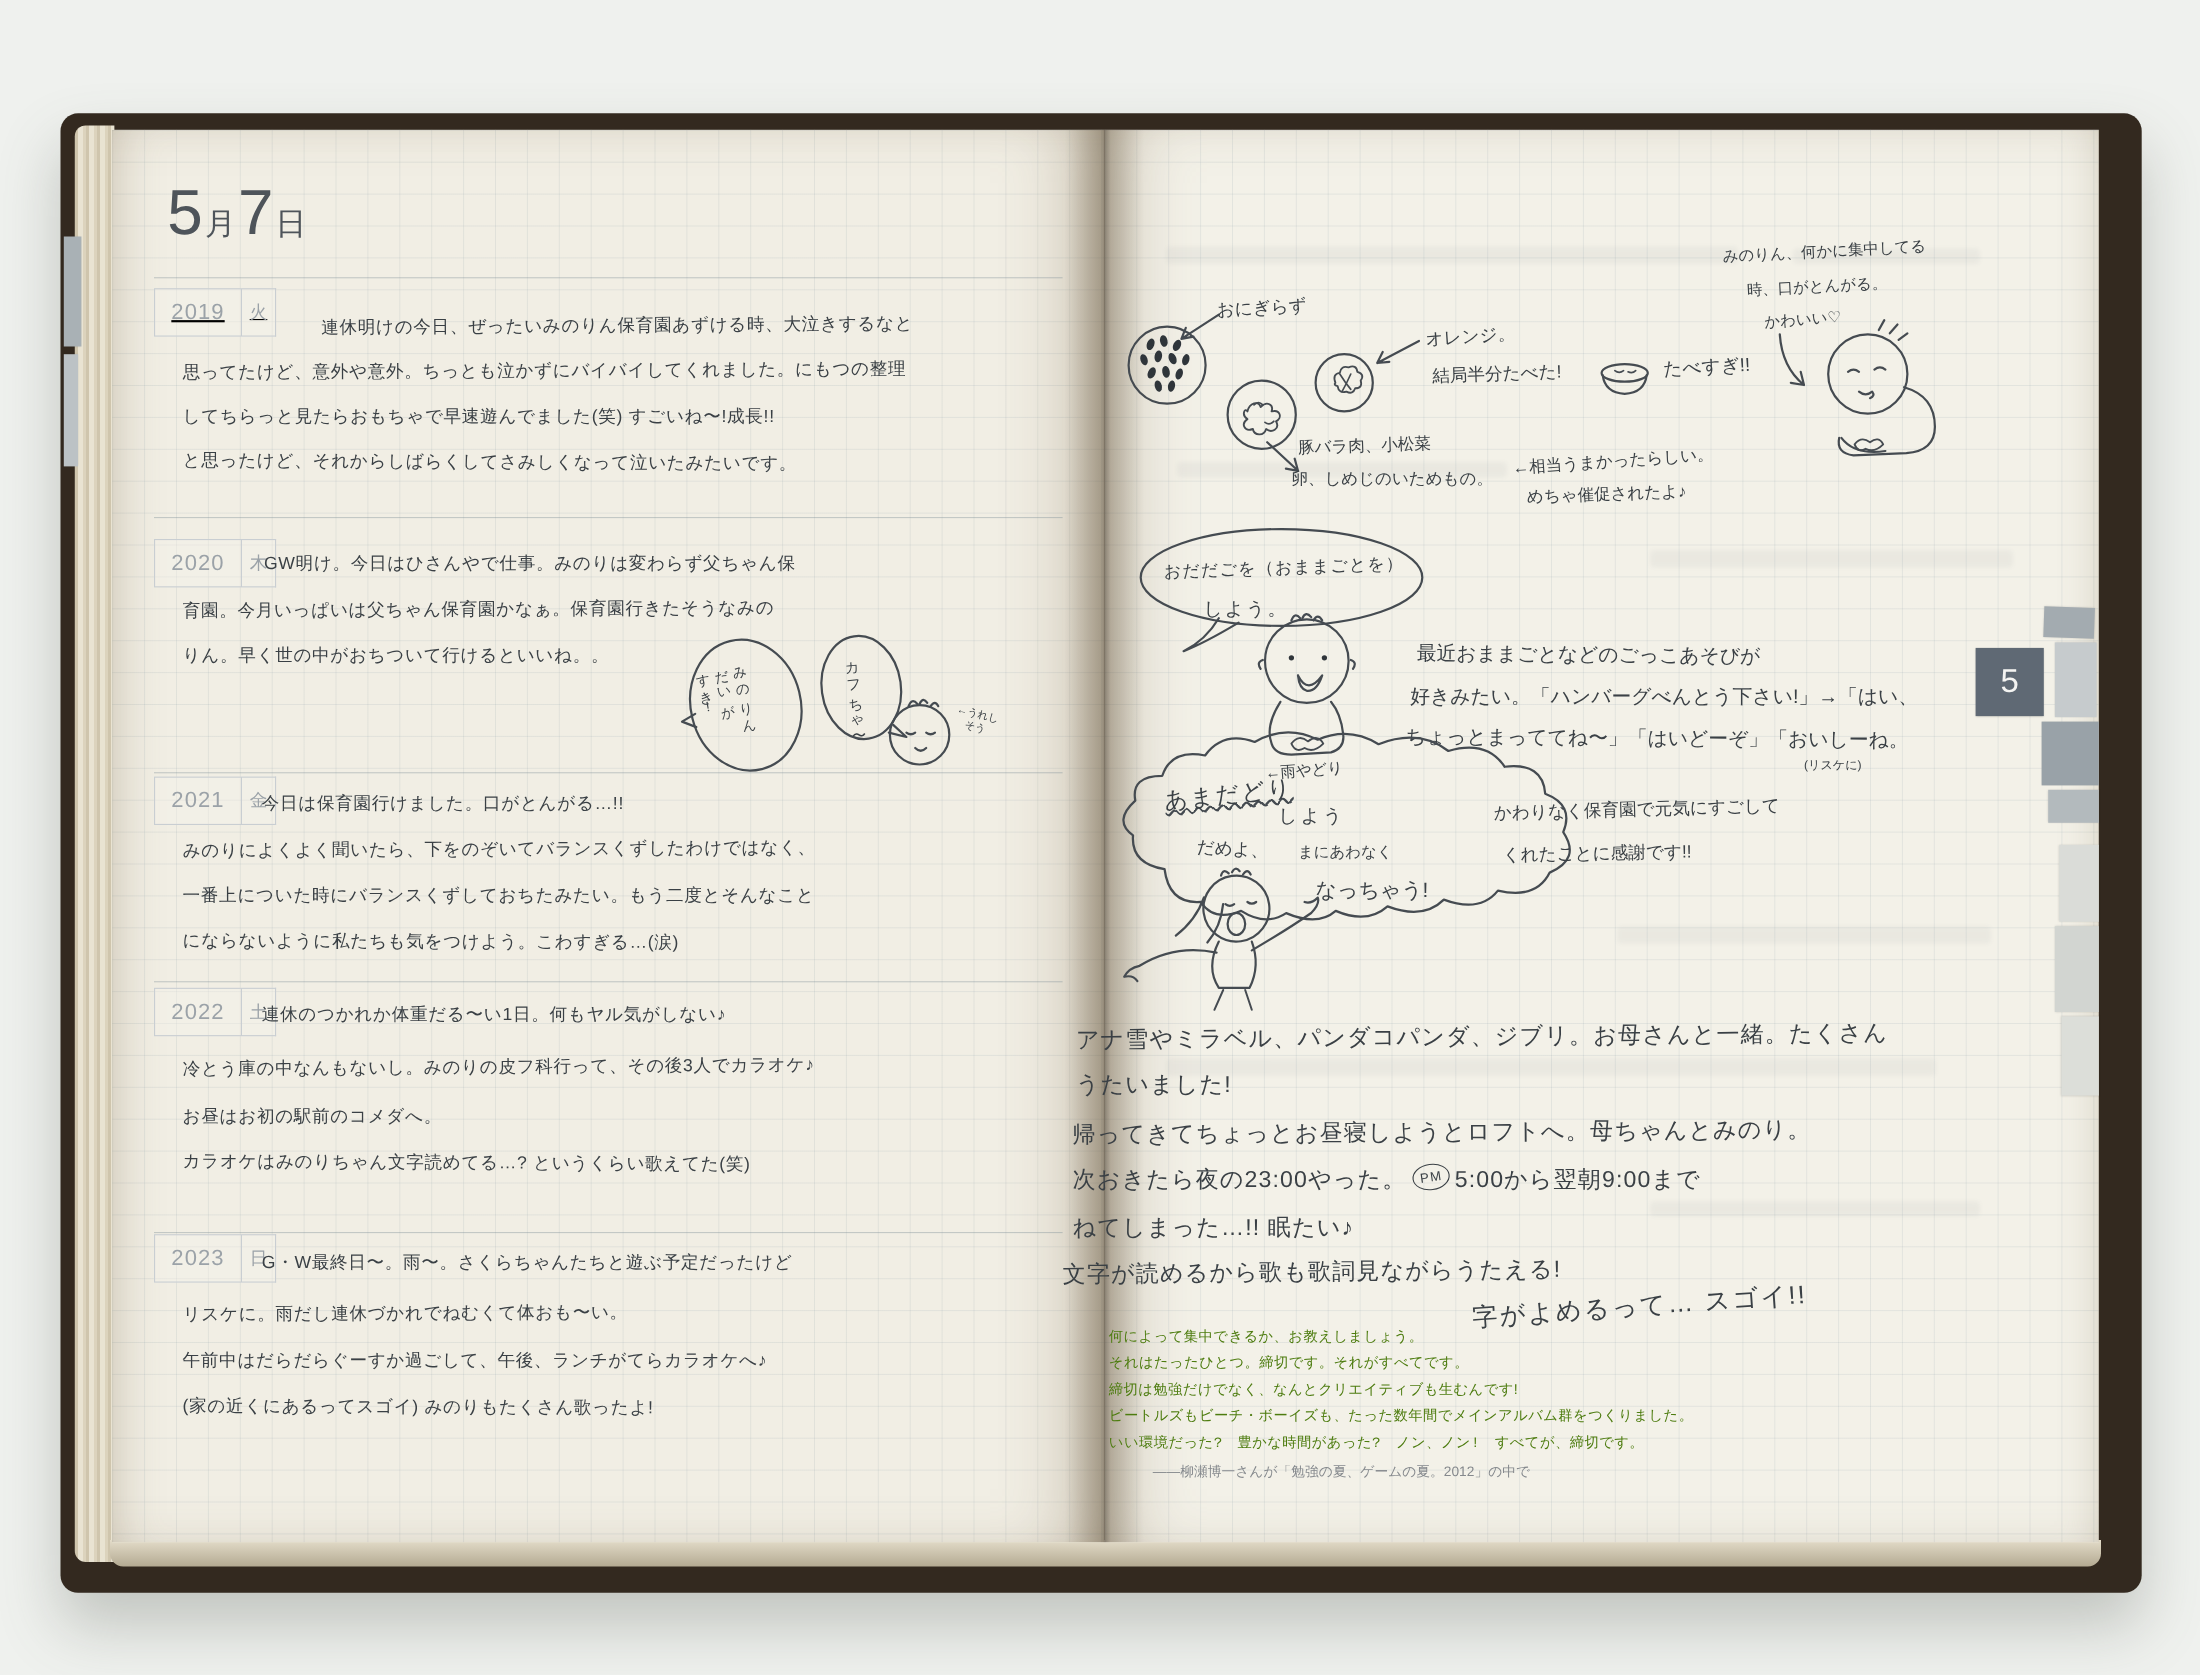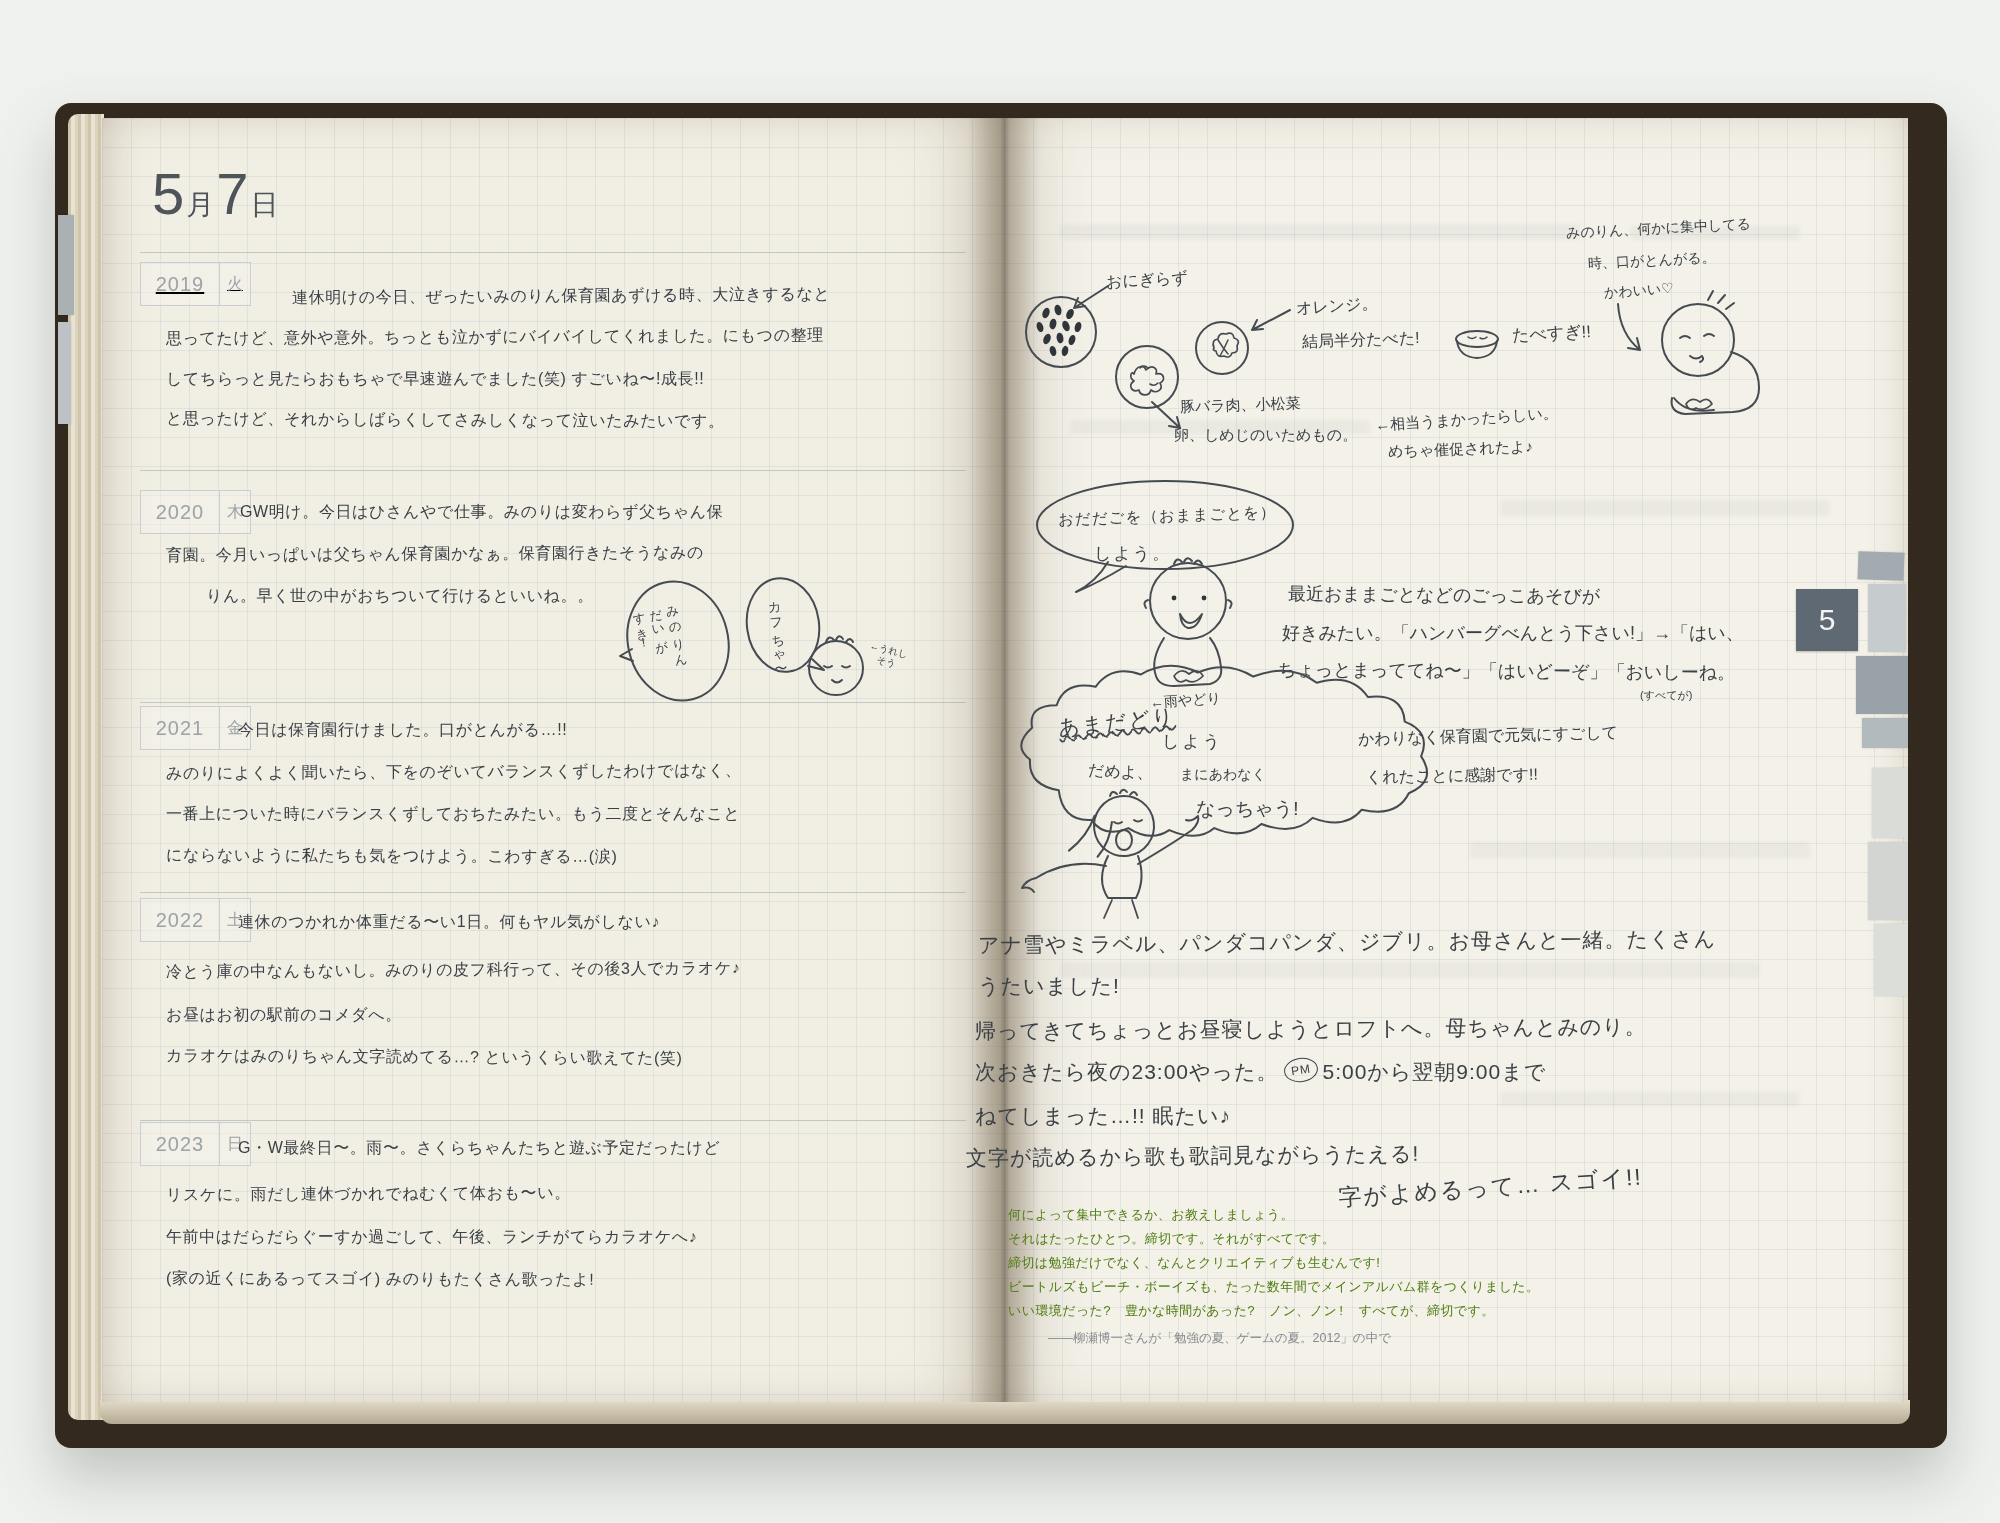--- a/index.html
+++ b/index.html
@@ -87,21 +87,21 @@
   <div class="abs hw entry-line" style="left:166px;top:327px;transform:rotate(-.3deg);">思ってたけど、意外や意外。ちっとも泣かずにバイバイしてくれました。にもつの整理</div>
   <div class="abs hw entry-line" style="left:166px;top:369px;">してちらっと見たらおもちゃで早速遊んでました(笑) すごいね〜!成長!!</div>
   <div class="abs hw entry-line" style="left:166px;top:410px;transform:rotate(.3deg);">と思ったけど、それからしばらくしてさみしくなって泣いたみたいです。</div>
 
   <div class="abs yearbox" style="left:140px;top:490px;">
     <div class="yr">2020</div>
     <div class="wd">木</div>
   </div>
   <div class="abs hw entry-line" style="left:240px;top:502px;">GW明け。今日はひさんやで仕事。みのりは変わらず父ちゃん保</div>
   <div class="abs hw entry-line" style="left:166px;top:544px;transform:rotate(-.3deg);">育園。今月いっぱいは父ちゃん保育園かなぁ。保育園行きたそうなみの</div>
-  <div class="abs hw entry-line" style="left:166px;top:586px;margin-left:40px;">りん。早く世の中がおちついて行けるといいね。。</div>
+  <div class="abs hw entry-line" style="left:166px;top:586px;">りん。早く世の中がおちついて行けるといいね。。</div>
 
   <svg class="abs doodle" style="left:612px;top:575px;" width="130" height="140" viewBox="0 0 130 140">
     <ellipse cx="66" cy="66" rx="50" ry="60" transform="rotate(-14 66 66)"></ellipse>
     <path d="M20 74 l-12 7 l13 5"></path>
   </svg>
   <div class="abs vtext" style="left:636px;top:600px;height:100px;font-size:12.5px;transform:rotate(-10deg);">
     <div>みのりん</div>
     <div>だいが</div>
     <div>すき!</div>
   </div>
@@ -227,21 +227,21 @@
     <circle class="fill" cx="82" cy="42" r="2.4"></circle>
     <path d="M58 58 Q67 76 80 58 Q75 73 66 72 Q59 70 58 58"></path>
     <path d="M26 44 q-6 2 -2 8 M106 44 q6 2 2 8"></path>
     <path d="M42 82 q-14 22 -8 38 q3 10 18 10 l36 -2 q13 -4 11 -17 q-2 -18 -11 -29"></path>
     <path d="M52 120 q7 -9 15 -2 q9 -7 14 2 q-9 9 -17 4 q-8 5 -12 -4" style="stroke-width:1.7;"></path>
   </svg>
 
   <div class="abs hw" style="left:1288px;top:583px;font-size:18px;transform:rotate(.5deg);">最近おままごとなどのごっこあそびが</div>
   <div class="abs hw" style="left:1282px;top:621px;font-size:18px;">好きみたい。「ハンバーグべんとう下さい!」→「はい、</div>
   <div class="abs hw" style="left:1278px;top:659px;font-size:18px;transform:rotate(.4deg);">ちょっとまっててね〜」「はいどーぞ」「おいしーね。</div>
-  <div class="abs hw" style="left:1640px;top:688px;font-size:11px;">(すべてが)</div>
+  <div class="abs hw" style="left:1640px;top:688px;font-size:11px;">(リスケに)</div>
 
   <div class="abs tab5" style="left:1796px;top:589px;">5</div>
   <div class="abs tape" style="left:1858px;top:552px;width:46px;height:28px;background:#a3abb0;transform:rotate(2deg);"></div>
   <div class="abs tape" style="left:1868px;top:584px;width:38px;height:68px;background:#c6cbcd;"></div>
   <div class="abs tape" style="left:1856px;top:656px;width:52px;height:58px;background:#99a2a8;"></div>
   <div class="abs tape" style="left:1862px;top:718px;width:46px;height:30px;background:#b3babd;"></div>
   <div class="abs tape" style="left:1872px;top:768px;width:36px;height:70px;background:#dadcd8;"></div>
   <div class="abs tape" style="left:1868px;top:842px;width:40px;height:78px;background:#d2d5d1;"></div>
   <div class="abs tape" style="left:1874px;top:924px;width:34px;height:72px;background:#dcded9;"></div>
 

